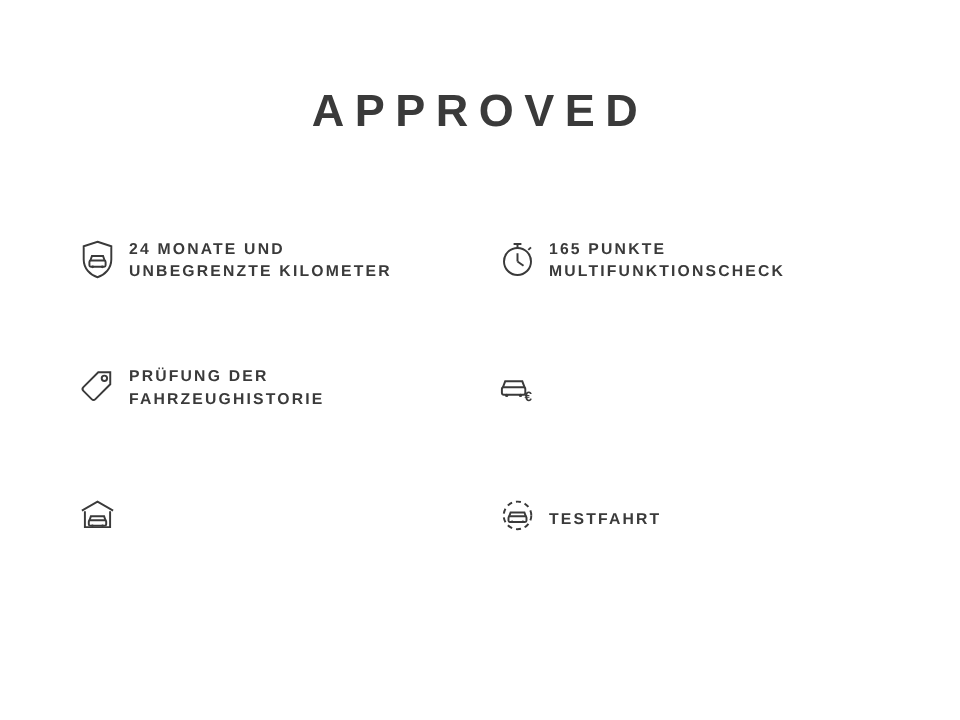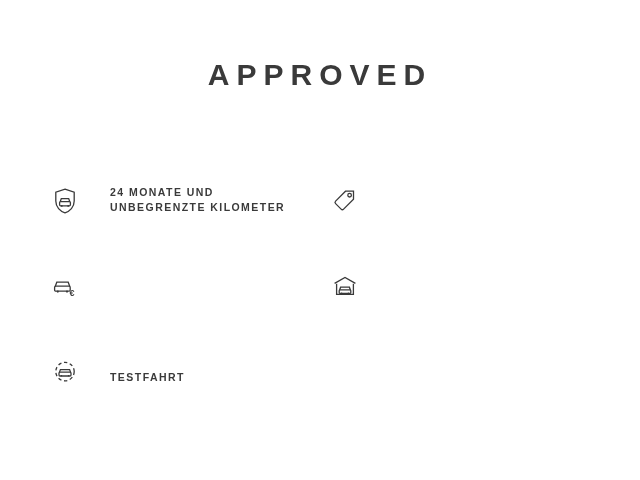--- a/index.html
+++ b/index.html
@@ -36,22 +36,22 @@
     position: absolute;
     top: 130px;
     left: 52px;
     width: 552px;
     display: grid;
     grid-template-columns: 280px 272px;
     grid-template-rows: 85px 85px 85px 85px;
   }
   .feature {
     display: flex;
-    align-items: flex-end;
-    gap: 32px;
+    align-items: center;
+    gap: 8px;
   }
   .feature .icon {
     flex: 0 0 auto;
     width: 26px;
     height: 28px;
     display: block;
     margin-top: 1px;
   }
   .feature .icon svg {
     display: block;
@@ -85,28 +85,44 @@
           <path d="M8.2 14.8 L9.3 11.6 H16.7 L17.8 14.8"></path>
           <rect x="7.6" y="14.6" width="10.8" height="4.2" rx="1"></rect>
           <circle cx="9.8" cy="18.9" r="0.9" fill="#3a3a3a" stroke="none"></circle>
           <circle cx="16.2" cy="18.9" r="0.9" fill="#3a3a3a" stroke="none"></circle>
         </svg>
       </span>
       <span class="label">24 MONATE UND
 UNBEGRENZTE KILOMETER</span>
     </div>
 
+    <div class="feature">
+      <span class="icon">
+        <svg width="26" height="28" viewBox="0 0 26 28" fill="none" stroke="#3a3a3a" stroke-width="1.3">
+          <circle cx="13" cy="15.3" r="9"></circle>
+          <path d="M13 15.3 V9.8"></path>
+          <path d="M13 15.3 L17 18.2"></path>
+          <path d="M10.4 3.6 H15.6"></path>
+          <path d="M13 3.6 V6.3"></path>
+          <path d="M20.2 7.6 L22 5.9"></path>
+        </svg>
+      </span>
+      <span class="label">165 PUNKTE
+MULTIFUNKTIONSCHECK</span>
+    </div>
 
     <div class="feature">
       <span class="icon">
         <svg width="26" height="28" viewBox="0 0 26 28" fill="none" stroke="#3a3a3a" stroke-width="1.3">
           <path d="M13.5 4.2 H21.5 V12.2 L11.6 22.1 C10.9 22.8 9.8 22.8 9.1 22.1 L3.6 16.6 C2.9 15.9 2.9 14.8 3.6 14.1 Z"></path>
           <circle cx="17.6" cy="8.2" r="1.8"></circle>
         </svg>
       </span>
+      <span class="label">PRÜFUNG DER
+FAHRZEUGHISTORIE</span>
     </div>
 
 
     <div class="feature center">
       <span class="icon">
         <svg width="26" height="28" viewBox="0 0 26 28" fill="none" stroke="#3a3a3a" stroke-width="1.3">
           <path d="M3.2 14.4 L4.8 10.2 H16.2 L17.8 14.4"></path>
           <rect x="2.6" y="14.2" width="15.6" height="5" rx="1.2"></rect>
           <circle cx="5.8" cy="19.6" r="1.1" fill="#3a3a3a" stroke="none"></circle>
           <circle cx="15" cy="19.6" r="1.1" fill="#3a3a3a" stroke="none"></circle>

